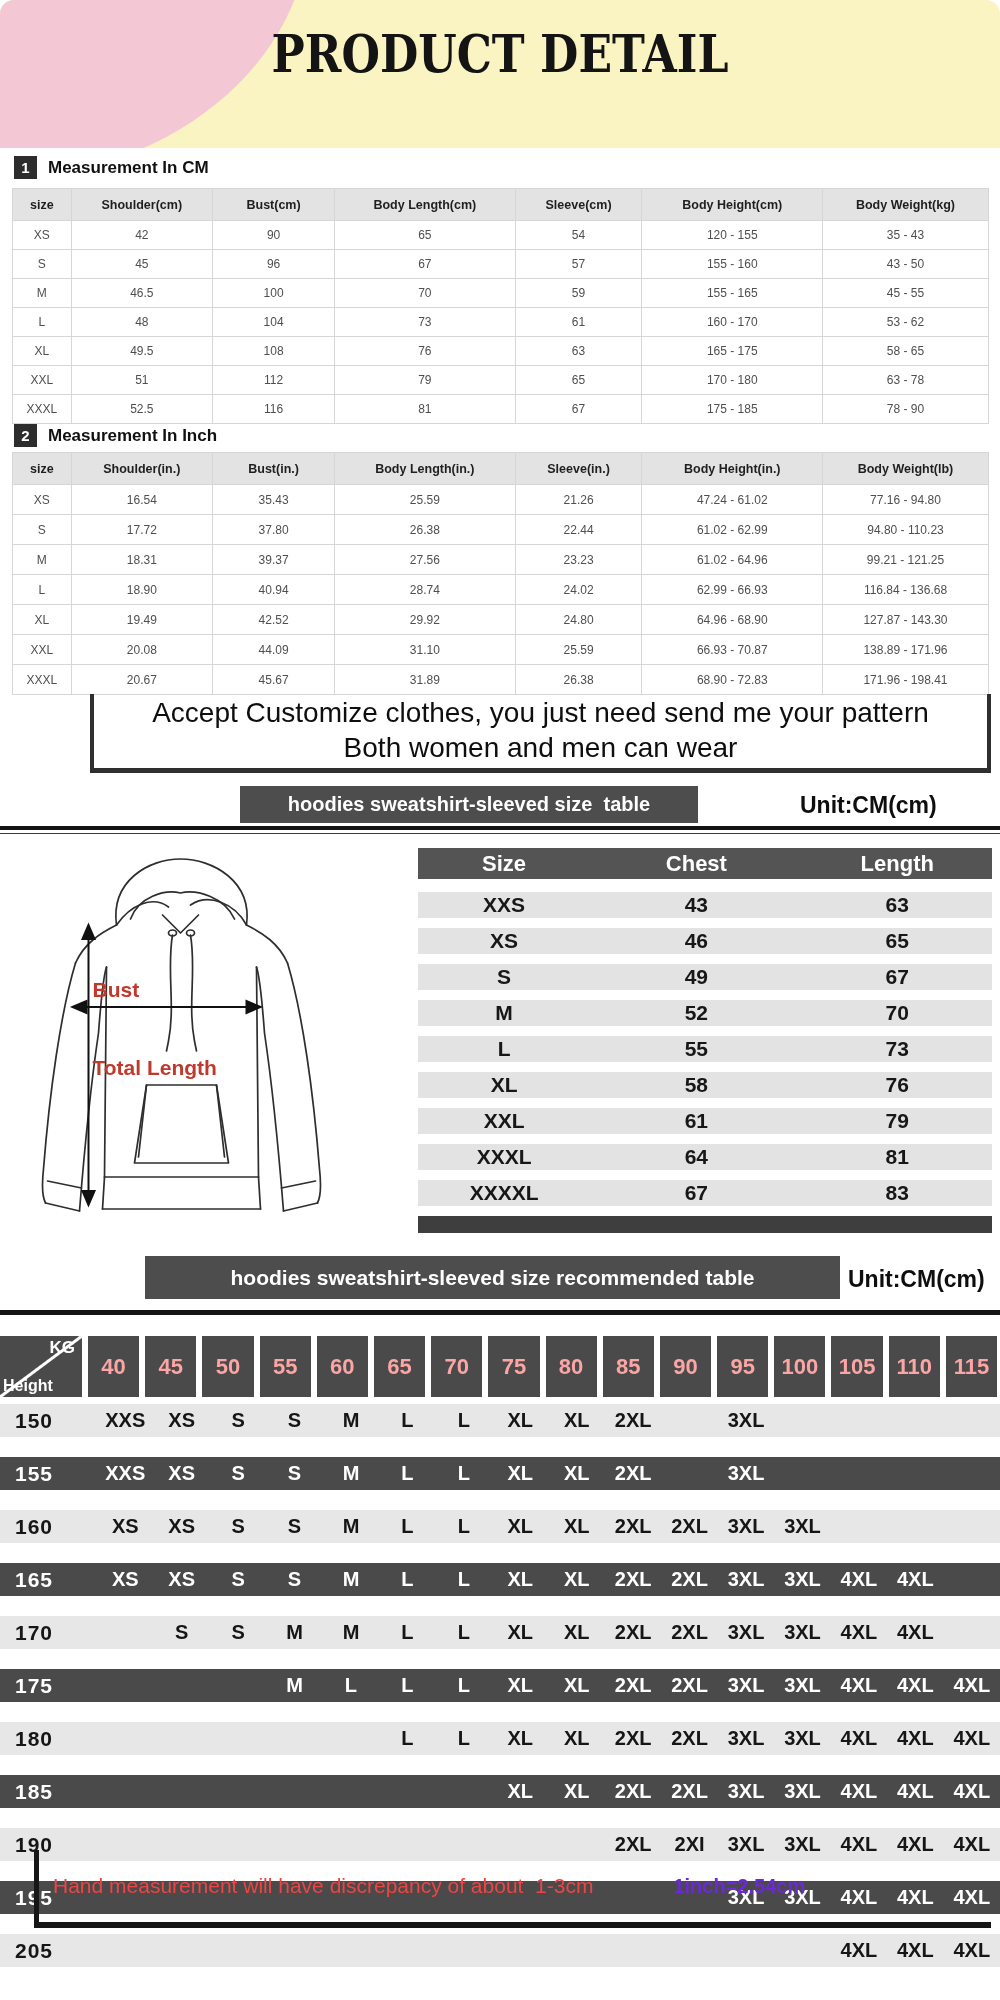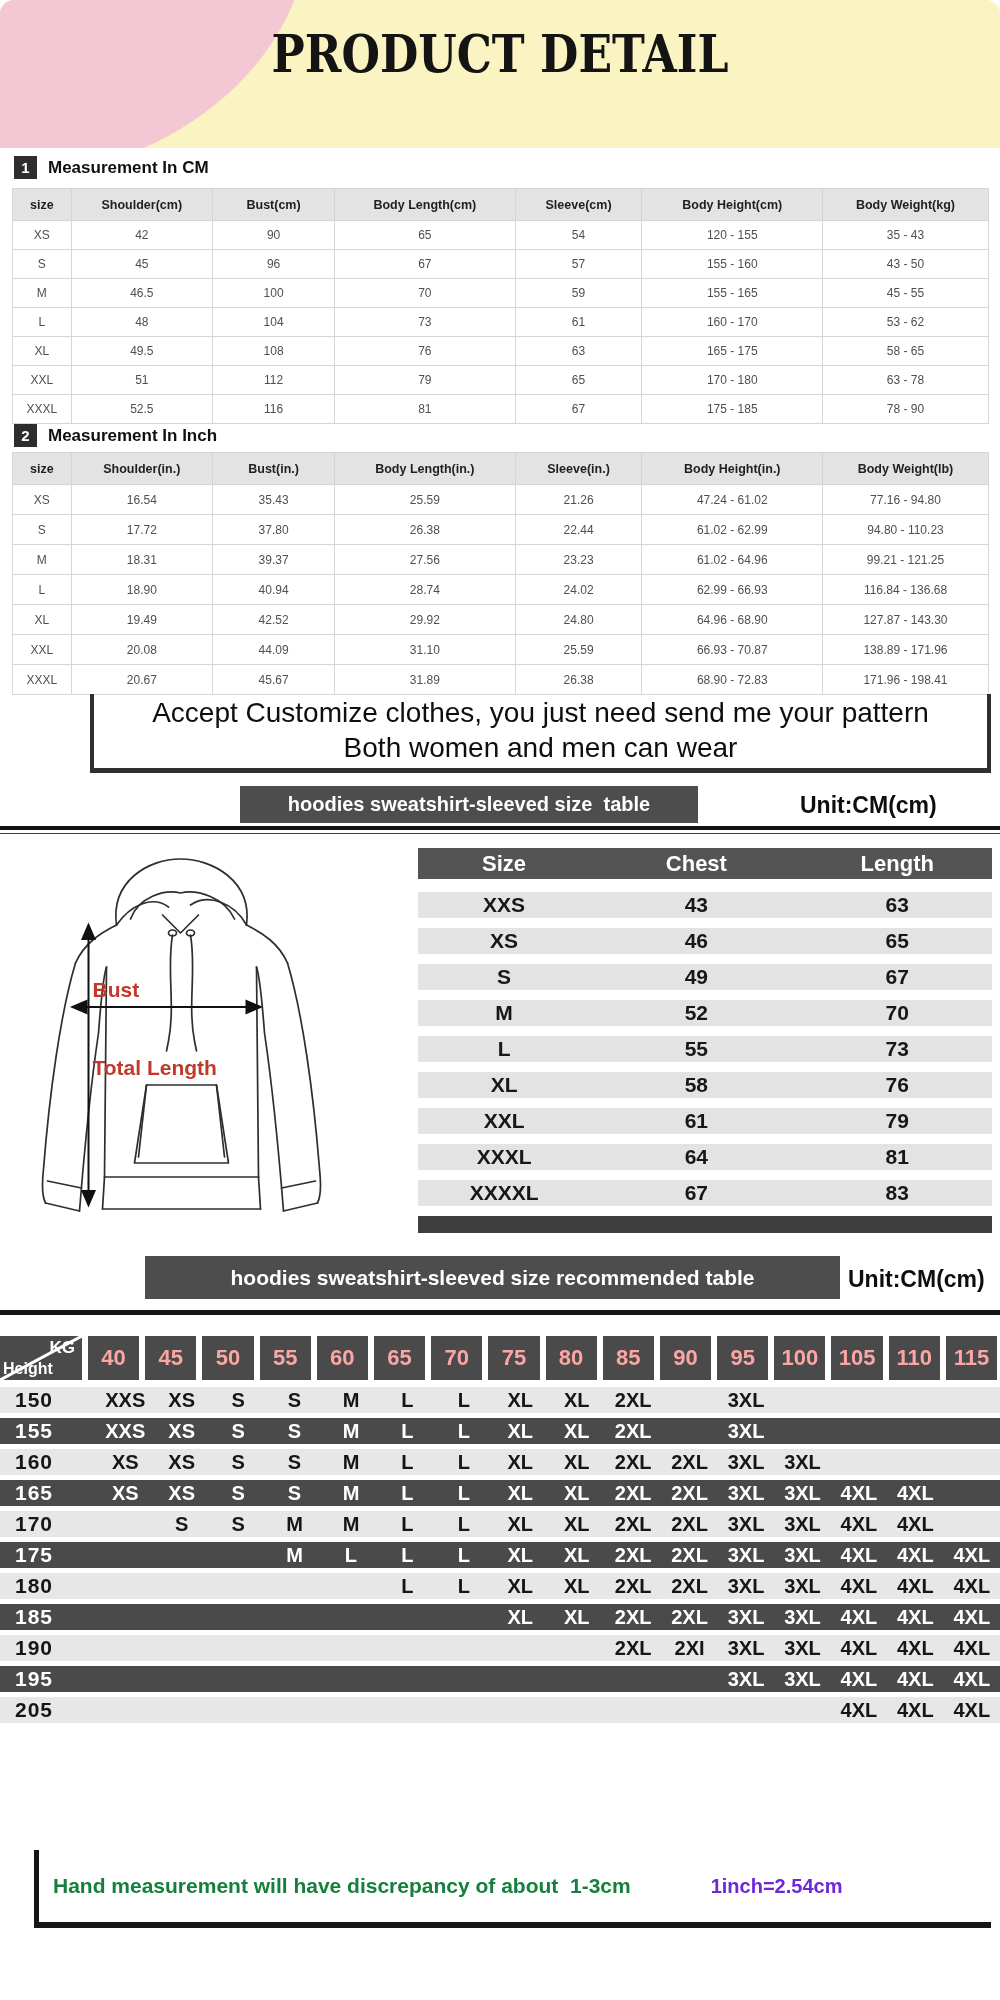--- a/index.html
+++ b/index.html
@@ -52,39 +52,39 @@
   
   .sizes{position:absolute;left:418px;top:848px;width:574px;}
   .sizes .head{display:grid;grid-template-columns:30% 37% 33%;background:#545454;height:31px;margin-bottom:13px;}
   .sizes .head .cell{display:flex;align-items:center;justify-content:center;color:#fff;font-weight:bold;font-size:22px;}
   .sizes .row{display:grid;grid-template-columns:30% 37% 33%;background:#e3e3e3;height:26px;margin-bottom:10px;}
   .sizes .row .cell{display:flex;align-items:center;justify-content:center;font-weight:bold;font-size:21px;color:#171717;}
   .sizes .endbar{height:17px;background:#3e3e3e;margin-top:3px;}
 
   
   .matrix{position:absolute;left:0;top:1336px;width:1000px;}
-  .matrix-head{display:flex;height:44px;margin-bottom:7px;}
+  .matrix-head{display:flex;height:61px;margin-bottom:7px;}
   .corner{flex:0 0 82px;background:#4a4a4a;position:relative;margin-right:3px;
       background-image:linear-gradient(to bottom right,transparent calc(50% - 2px),
         #ffffff calc(50% - 1px),#ffffff calc(50% + 1px),transparent calc(50% + 2px));}
   .corner .kg{position:absolute;top:2px;right:7px;color:#fff;font-weight:bold;font-size:17px;}
   .corner .hh{position:absolute;bottom:2px;left:3px;color:#fff;font-weight:bold;font-size:16px;}
   .mcols{display:flex;flex:1;}
   .mcols .cell{flex:1;margin:0 3px;background:#4a4a4a;color:#fca5a5;font-weight:bold;font-size:22px;
       display:flex;align-items:center;justify-content:center;}
-  .mrows .row{display:flex;height:26px;margin-bottom:5px;align-items:center;}
+  .mrows .row{display:flex;height:33px;margin-bottom:20px;align-items:center;}
   .mrows .row.even{background:#e7e7e7;color:#161616;}
   .mrows .row.odd{background:#4a4a4a;color:#ffffff;}
   .mrows .cell{flex:1;text-align:center;font-weight:bold;font-size:20px;}
   .mrows .cell.label{flex:0 0 82px;text-align:left;padding-left:15px;font-size:21px;letter-spacing:1px;}
 
   
   .footer{position:absolute;left:34px;top:1850px;width:952px;height:72px;
       border-left:5px solid #161616;border-bottom:6px solid #161616;display:flex;align-items:center;}
-  .footer .t1{font-weight:bold;font-size:21px;color:#15803d;margin-left:14px;white-space:pre;}
+  .footer .t1{font-weight:normal;font-size:21px;color:#ef4444;margin-left:14px;white-space:pre;}
   .footer .t2{font-weight:bold;font-size:20px;color:#6d28d9;margin-left:80px;}
 </style>
 </head>
 <body>
 
 <div id="page">
 
   <div class="hdr">
     <div class="pink"></div>
     <div class="title">PRODUCT DETAIL</div>

